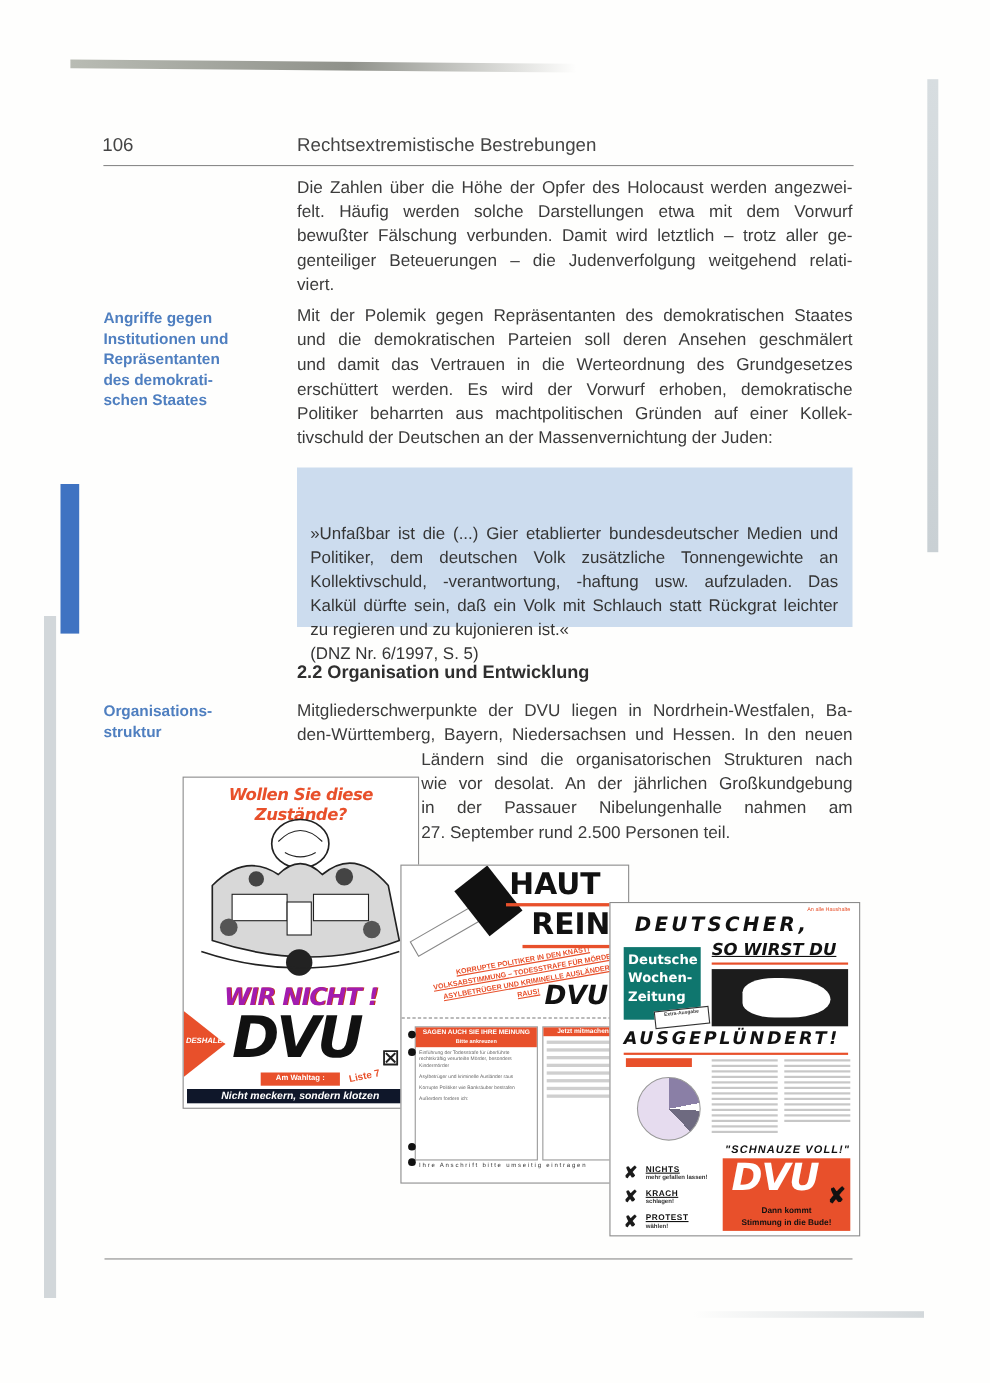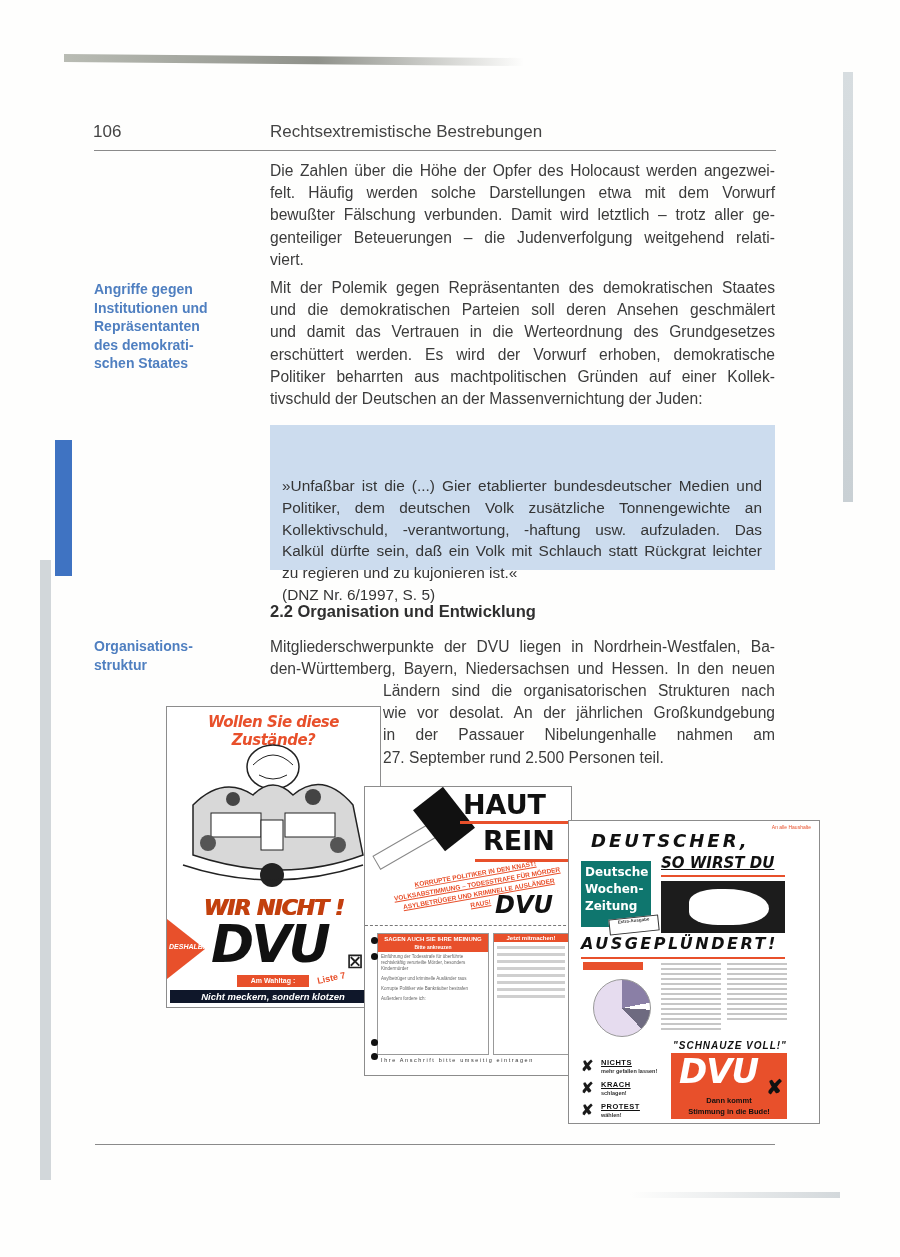--- a/index.html
+++ b/index.html
@@ -55,31 +55,31 @@
   .blue-bar { left: 55px; top: 440px; width: 17px; height: 136px; background: #3f73c2; }
   .section-heading {
     left: 270px; top: 602px; font-size: 16.5px; font-weight: bold; color: #2f2f2f;
   }
   .line-nojust { text-align: left; }
 
   
   .poster { position: absolute; background: #fff; border: 1px solid #8c8c8c; overflow: hidden; }
   .poster1 { left: 166px; top: 706px; width: 213px; height: 300px; }
   .poster2 { left: 364px; top: 786px; width: 206px; height: 288px; }
-  .poster3 { left: 568px; top: 820px; width: 226px; height: 302px; padding-left: 24px; }
+  .poster3 { left: 554px; top: 820px; width: 226px; height: 302px; }
 
   .p1-title {
     position: absolute; left: 0; top: 6px; width: 100%; text-align: center;
     color: #e8502b; font-weight: bold; font-style: italic; font-size: 15px;
     font-family: "DejaVu Sans", sans-serif; letter-spacing: -0.5px;
   }
   .p1-cartoon { position: absolute; left: 6px; top: 28px; width: 200px; height: 160px; }
   .p1-wirnicht {
     position: absolute; left: 0; top: 188px; width: 100%; text-align: center;
-    color: #c2410c; font-weight: bold; font-style: italic; font-size: 22px;
+    color: #a21caf; font-weight: bold; font-style: italic; font-size: 22px;
     font-family: "DejaVu Sans", sans-serif; letter-spacing: -1px;
     text-shadow: 1px 0 #c63a1b;
   }
   .p1-arrow {
     position: absolute; left: 0; top: 212px; width: 0; height: 0;
     border-top: 30px solid transparent; border-bottom: 30px solid transparent;
     border-left: 38px solid #e8502b;
   }
   .p1-deshalb {
     position: absolute; left: 2px; top: 236px; font-size: 7px; font-weight: bold; color: #fff;

